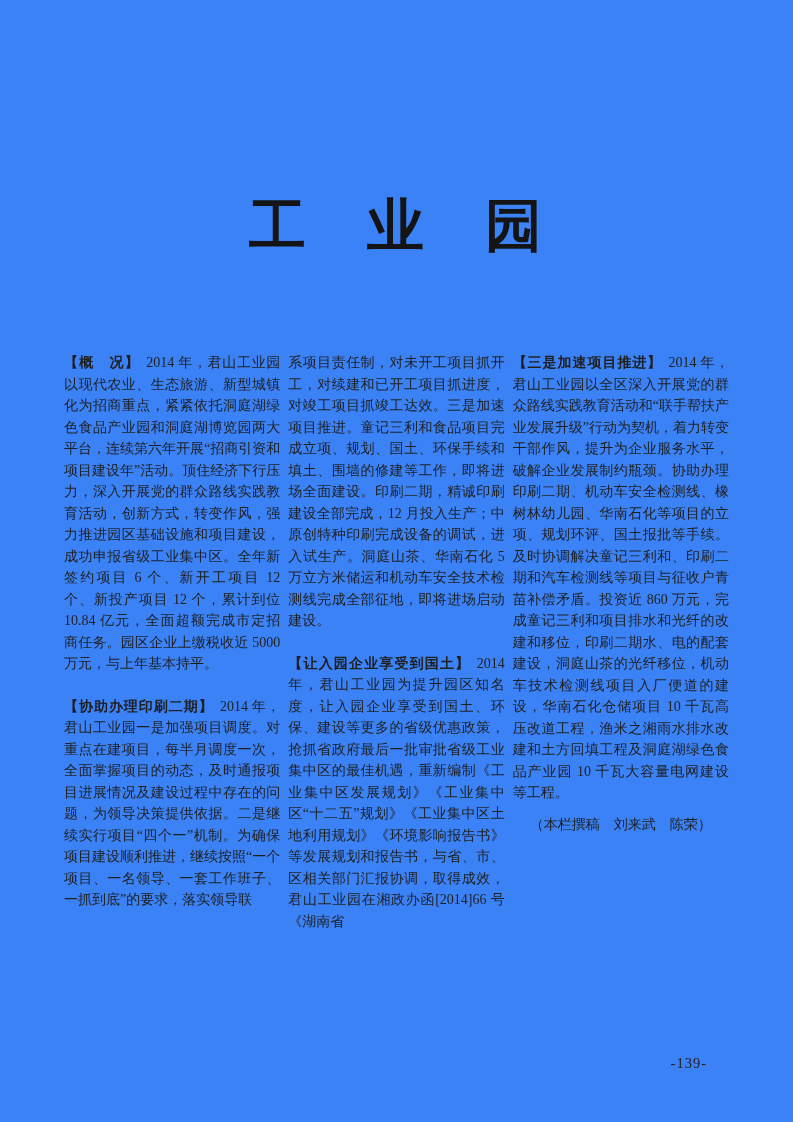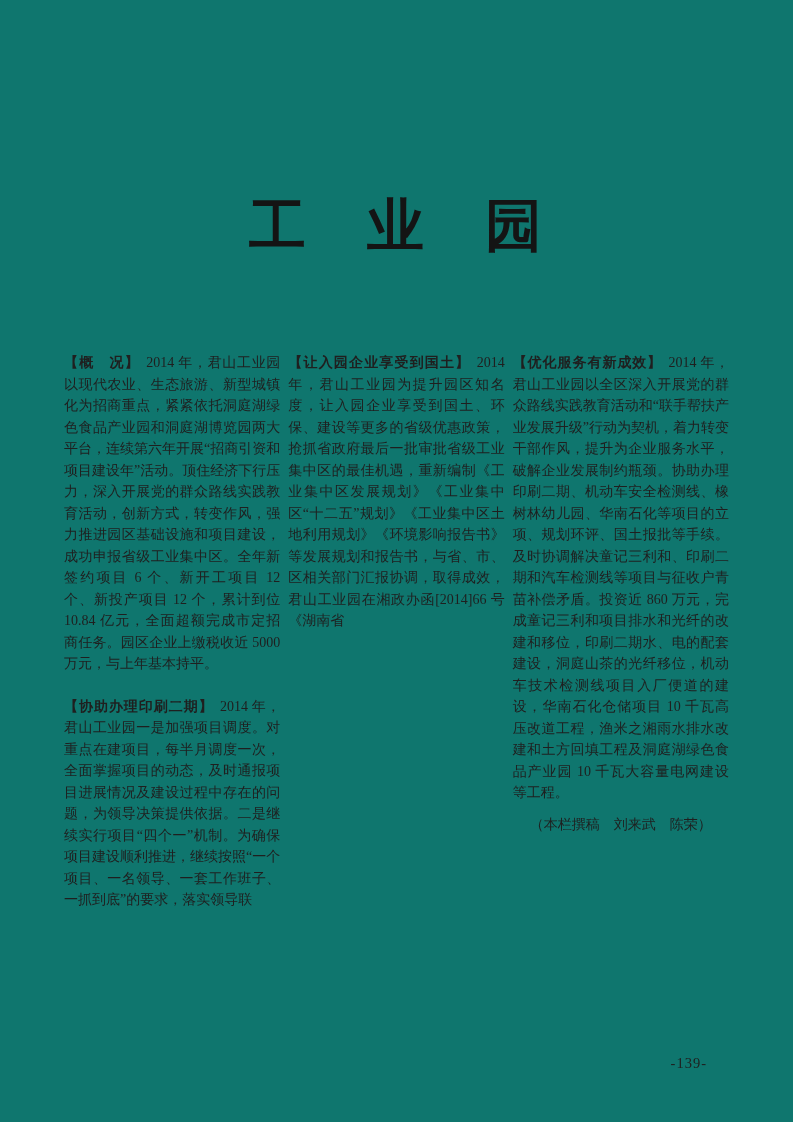--- a/index.html
+++ b/index.html
@@ -5,21 +5,21 @@
   html, body {
     margin: 0;
     padding: 0;
     background: #e9e9e9;
   }
   .page {
     position: relative;
     width: 793px;
     height: 1122px;
     margin: 0 auto;
-    background: #0f766e;
+    background: #3b82f6;
     color: #1f1f1f;
     font-family: "Liberation Serif", "DejaVu Serif", serif;
     overflow: hidden;
   }
   .title {
     position: absolute;
     top: 188px;
     left: 0;
     width: 100%;
     margin: 0;
@@ -83,25 +83,26 @@
   <h1 class="title">工　业　园</h1>
 
   <div class="content">
 
     <div class="col">
       <p class="para"><span class="head">【概　况】</span><span>2014 年，君山工业园以现代农业、生态旅游、新型城镇化为招商重点，紧紧依托洞庭湖绿色食品产业园和洞庭湖博览园两大平台，连续第六年开展“招商引资和项目建设年”活动。顶住经济下行压力，深入开展党的群众路线实践教育活动，创新方式，转变作风，强力推进园区基础设施和项目建设，成功申报省级工业集中区。全年新签约项目 6 个、新开工项目 12 个、新投产项目 12 个，累计到位 10.84 亿元，全面超额完成市定招商任务。园区企业上缴税收近 5000 万元，与上年基本持平。</span></p>
       <p class="para"><span class="head">【协助办理印刷二期】</span><span>2014 年，君山工业园一是加强项目调度。对重点在建项目，每半月调度一次，全面掌握项目的动态，及时通报项目进展情况及建设过程中存在的问题，为领导决策提供依据。二是继续实行项目“四个一”机制。为确保项目建设顺利推进，继续按照“一个项目、一名领导、一套工作班子、一抓到底”的要求，落实领导联</span></p>
     </div>
 
     <div class="col">
+      <p class="para"><span>系项目责任制，对未开工项目抓开工，对续建和已开工项目抓进度，对竣工项目抓竣工达效。三是加速项目推进。童记三利和食品项目完成立项、规划、国土、环保手续和填土、围墙的修建等工作，即将进场全面建设。印刷二期，精诚印刷建设全部完成，12 月投入生产；中原创特种印刷完成设备的调试，进入试生产。洞庭山茶、华南石化 5 万立方米储运和机动车安全技术检测线完成全部征地，即将进场启动建设。</span></p>
       <p class="para"><span class="head">【让入园企业享受到国土】</span><span>2014 年，君山工业园为提升园区知名度，让入园企业享受到国土、环保、建设等更多的省级优惠政策，抢抓省政府最后一批审批省级工业集中区的最佳机遇，重新编制《工业集中区发展规划》《工业集中区“十二五”规划》《工业集中区土地利用规划》《环境影响报告书》等发展规划和报告书，与省、市、区相关部门汇报协调，取得成效，君山工业园在湘政办函[2014]66 号《湖南省</span></p>
     </div>
 
     <div class="col">
-      <p class="para"><span class="head">【优化服务有新成效】</span><span>2014 年，君山工业园以全区深入开展党的群众路线实践教育活动和“联手帮扶产业发展升级”行动为契机，着力转变干部作风，提升为企业服务水平，破解企业发展制约瓶颈。协助办理印刷二期、机动车安全检测线、橡树林幼儿园、华南石化等项目的立项、规划环评、国土报批等手续。及时协调解决童记三利和、印刷二期和汽车检测线等项目与征收户青苗补偿矛盾。投资近 860 万元，完成童记三利和项目排水和光纤的改建和移位，印刷二期水、电的配套建设，洞庭山茶的光纤移位，机动车技术检测线项目入厂便道的建设，华南石化仓储项目 10 千瓦高压改道工程，渔米之湘雨水排水改建和土方回填工程及洞庭湖绿色食品产业园 10 千瓦大容量电网建设等工程。</span></p>
+      <p class="para"><span class="head">【三是加速项目推进】</span><span>2014 年，君山工业园以全区深入开展党的群众路线实践教育活动和“联手帮扶产业发展升级”行动为契机，着力转变干部作风，提升为企业服务水平，破解企业发展制约瓶颈。协助办理印刷二期、机动车安全检测线、橡树林幼儿园、华南石化等项目的立项、规划环评、国土报批等手续。及时协调解决童记三利和、印刷二期和汽车检测线等项目与征收户青苗补偿矛盾。投资近 860 万元，完成童记三利和项目排水和光纤的改建和移位，印刷二期水、电的配套建设，洞庭山茶的光纤移位，机动车技术检测线项目入厂便道的建设，华南石化仓储项目 10 千瓦高压改道工程，渔米之湘雨水排水改建和土方回填工程及洞庭湖绿色食品产业园 10 千瓦大容量电网建设等工程。</span></p>
       <p class="byline">（本栏撰稿　刘来武　陈荣）</p>
     </div>
 
   </div>
 
   <div class="pagenum">-139-</div>
 
 </div>
 
 </body></html>

